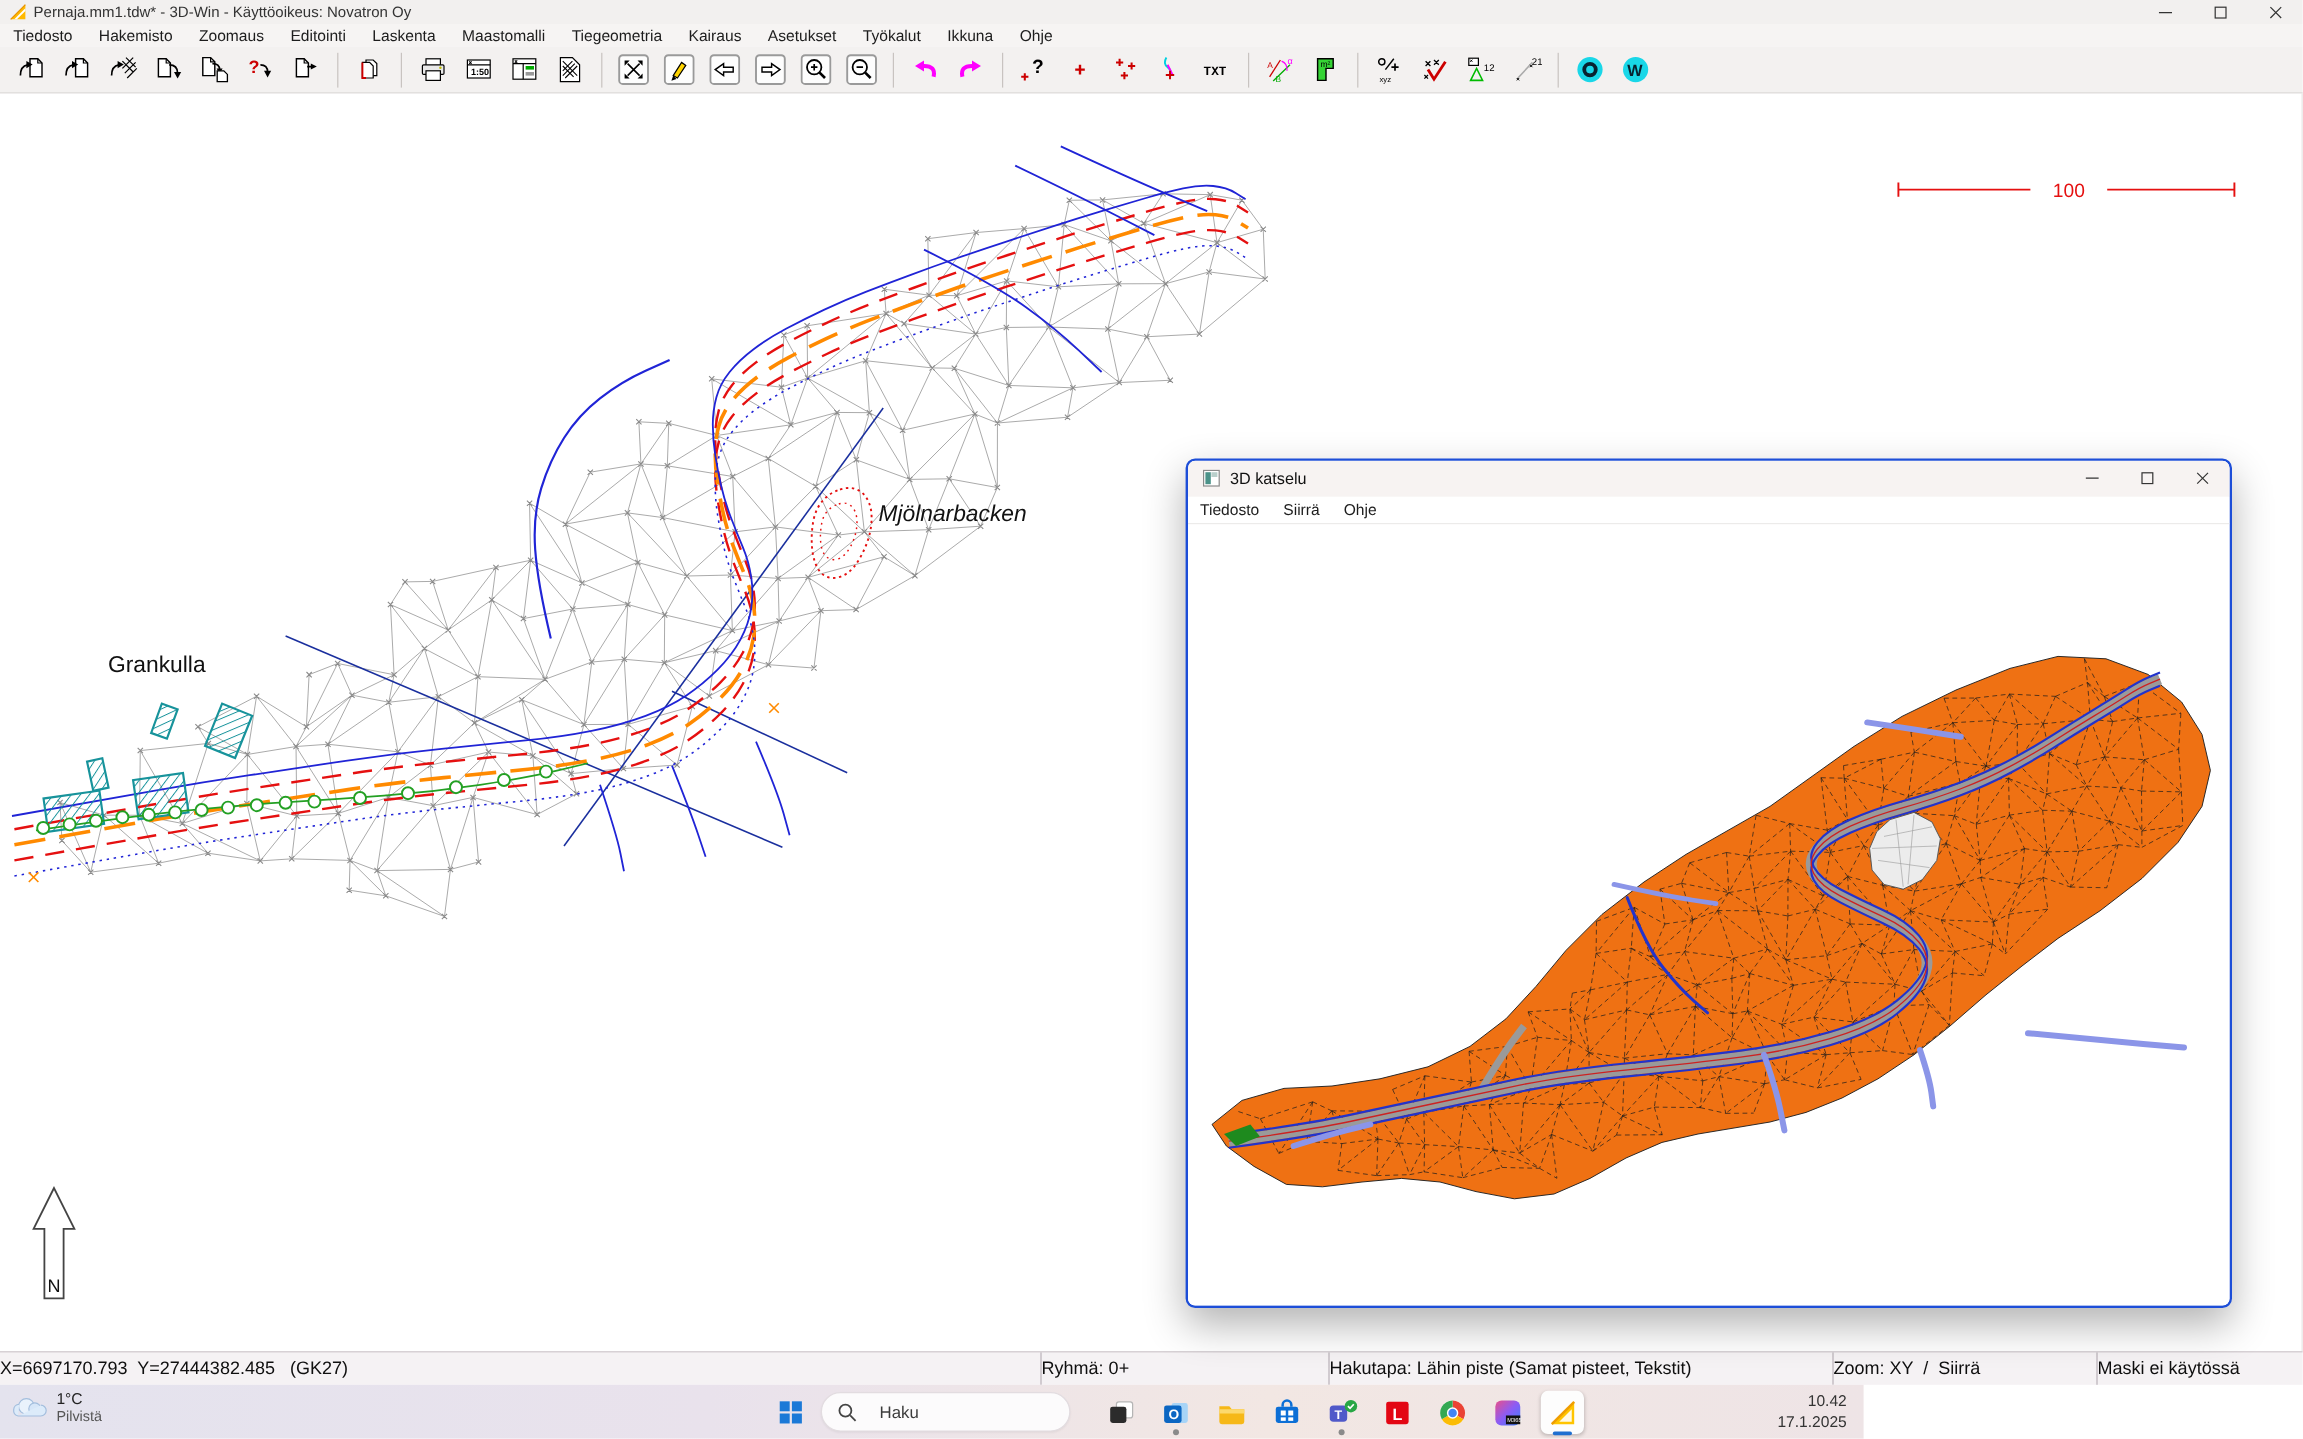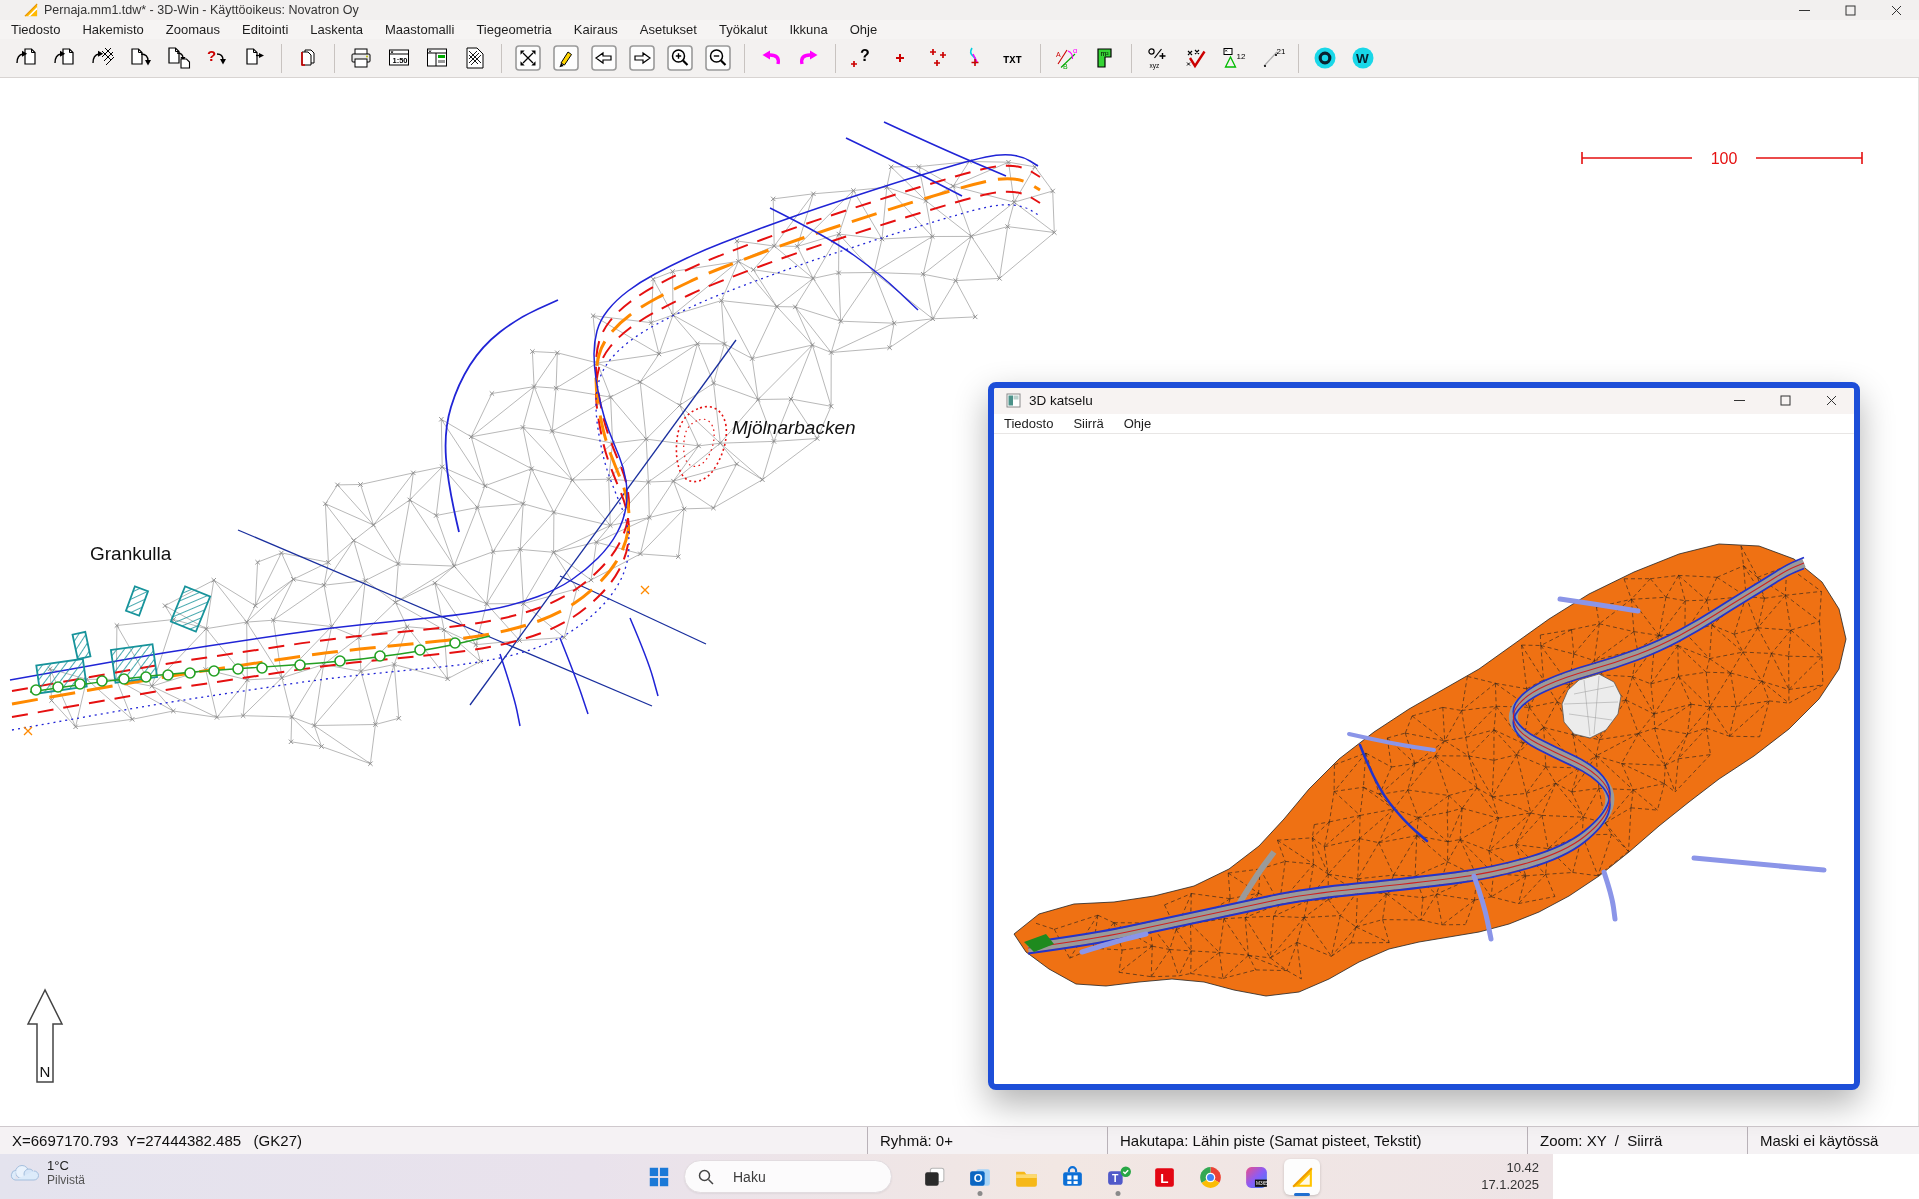--- a/index.html
+++ b/index.html
@@ -1,49 +1,49 @@
 <!DOCTYPE html>
 <html><head>
 <meta charset="utf-8">
 <style>
   *{margin:0;padding:0;box-sizing:border-box}
   html,body{width:1919px;height:1199px;overflow:hidden;background:#fff;
     font-family:"Liberation Sans",sans-serif;-webkit-font-smoothing:antialiased;position:relative}
   
   #titlebar{height:20px;background:#f2f0ef;display:flex;align-items:center;gap:6px;
-    padding-left:24px;font-size:12.5px;color:#333}
+    padding-left:8px;font-size:12.5px;color:#333}
   #app-logo{width:14px;height:14px;flex:0 0 auto}
   #titlebar .wbtns{margin-left:auto;display:flex;height:100%}
   .wbtn{width:46px;height:100%;display:flex;align-items:center;justify-content:center;color:#333}
   #menubar{height:19px;background:#f6f4f3;display:flex;align-items:center;font-size:13px;color:#1d1d1d}
   #menubar .mitem{padding:0 11px;cursor:default}
   #toolbar{height:39px;background:#f3f1f0;border-bottom:1px solid #d8d4d2;display:flex;
     align-items:center;padding-left:8px}
   .tbtn{width:38px;height:34px;display:flex;align-items:center;justify-content:center;flex:0 0 auto}
   .tbtn svg{display:block}
   .tsep{width:1px;height:29px;background:#c8c3c0;margin:0 7px;flex:0 0 auto}
   
   #canvas{position:absolute;left:0;top:78px;width:1919px;height:1048px;background:#fff;z-index:1;
     border-right:1px solid #e4e1e0}
   
   #win3d{position:absolute;left:988px;top:382px;width:872px;height:708px;background:#fff;
-    border:6px solid #1d4ed8;border-radius:8px;box-shadow:0 14px 34px rgba(0,0,0,.30);
+    border:2px solid #1d4ed8;border-radius:8px;box-shadow:0 14px 34px rgba(0,0,0,.30);
     z-index:5;overflow:hidden;display:flex;flex-direction:column}
   #win3d .tb{height:34px;background:#f7f3f2;display:flex;align-items:center;gap:8px;
     padding-left:12px;font-size:13.5px;color:#111}
   #win3d .tb .wbtns{margin-left:auto;display:flex;height:100%}
   #win3d .wbtn{width:46px}
   #win3d .mb{height:26px;background:#fff;border-bottom:1px solid #e8e6e5;display:flex;
     align-items:center;font-size:13px;color:#1d1d1d}
   #win3d .mb .mitem{padding:0 10px}
   #win3d .content{flex:1;background:#fff;position:relative}
   
   #statusbar{position:absolute;left:0;top:1126px;width:1919px;height:28px;background:#f5f2f4;
     border-top:1px solid #cfc9cd;display:flex;font-size:15px;color:#0f0f0f;z-index:2}
-  #statusbar .seg{height:100%;display:flex;align-items:center;padding-left:12px;
+  #statusbar .seg{height:100%;display:flex;align-items:center;
     border-right:1px solid #b9b2b8;white-space:pre;overflow:hidden}
   #statusbar .seg:last-child{border-right:none}
   
   #taskbar{position:absolute;left:0;top:1154px;width:1553px;height:45px;z-index:10;
     background:linear-gradient(90deg,#e4e3ee 0%,#e9e2ec 38%,#f2e7e3 68%,#eee4e6 100%)}
   #weather{position:absolute;left:10px;top:4px;display:flex;align-items:center;gap:7px;color:#333}
   #weather .t1{font-size:13px;color:#222}
   #weather .t2{font-size:12px;color:#555}
   #start-btn{position:absolute;left:644px;top:8px;width:30px;height:30px;display:flex;
     align-items:center;justify-content:center}

